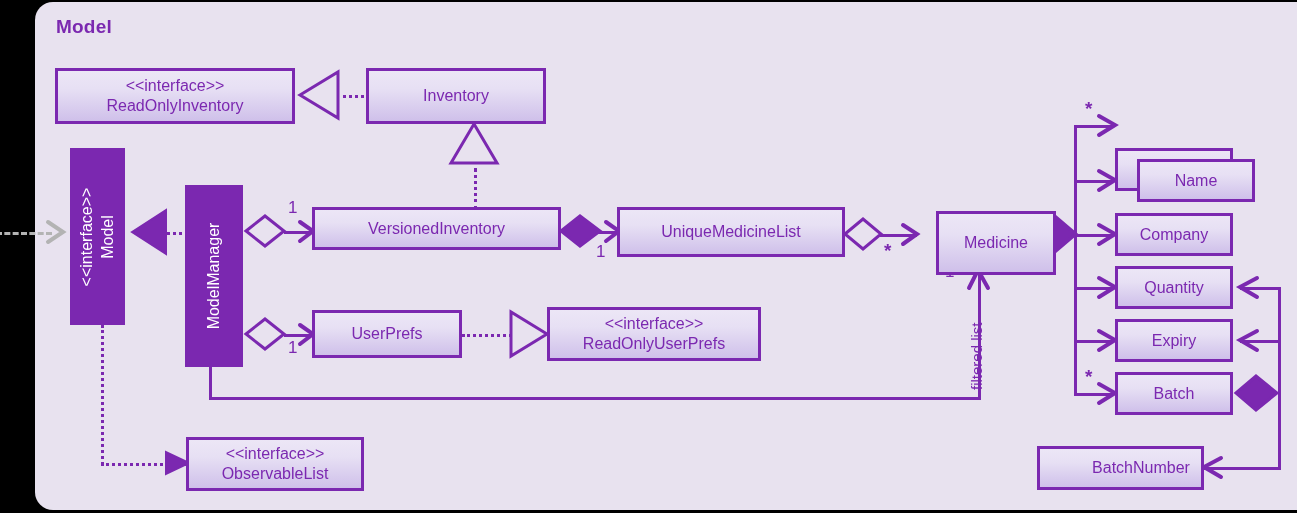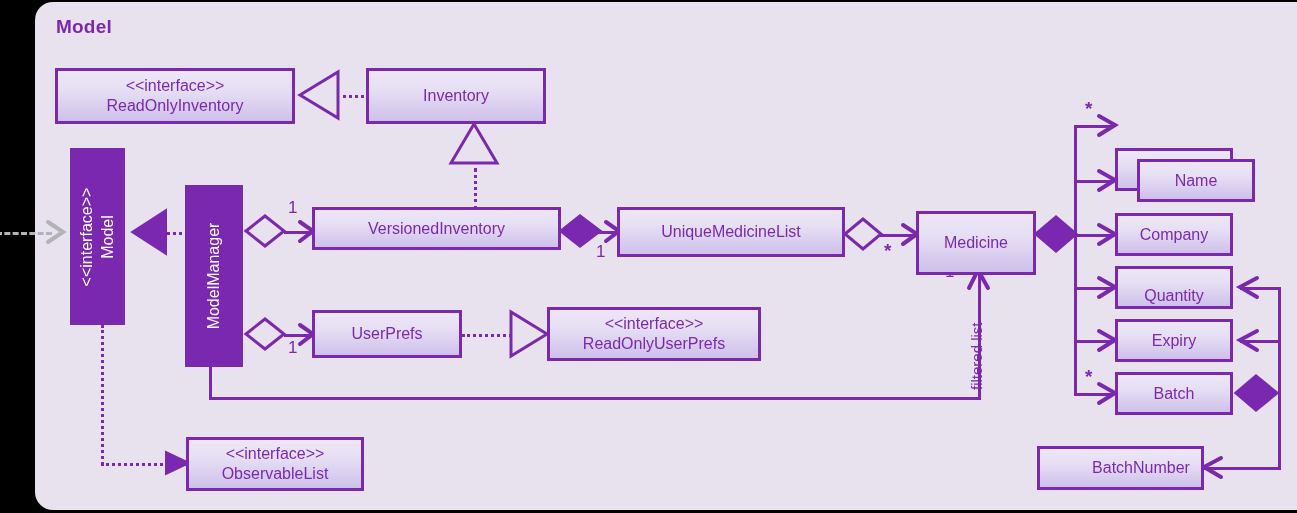--- a/index.html
+++ b/index.html
@@ -195,21 +195,21 @@
   </div>
 
   <div class="box" style="left:312px;top:207px;width:249px;height:43px;">
     <span>VersionedInventory</span>
   </div>
 
   <div class="box" style="left:617px;top:207px;width:228px;height:50px;">
     <span>UniqueMedicineList</span>
   </div>
 
-  <div class="box" style="left:916px;top:211px;width:120px;height:64px;">
+  <div class="box" style="left:936px;top:211px;width:120px;height:64px;">
     <span>Medicine</span>
   </div>
 
   <div class="box" style="left:312px;top:310px;width:150px;height:48px;justify-content:center;">
     <span>UserPrefs</span>
   </div>
 
   <div class="box" style="left:547px;top:307px;width:214px;height:54px;">
     <span>&lt;&lt;interface&gt;&gt;</span>
     <span class="l2">ReadOnlyUserPrefs</span>
@@ -222,21 +222,21 @@
 
   <div class="box" style="left:1115px;top:104px;width:118px;height:43px;margin-top:44px;">
     <span>Tag</span>
   </div>
   <div class="box" style="left:1137px;top:159px;width:118px;height:43px;">
     <span>Name</span>
   </div>
   <div class="box" style="left:1115px;top:213px;width:118px;height:43px;">
     <span>Company</span>
   </div>
-  <div class="box" style="left:1115px;top:266px;width:118px;height:43px;justify-content:flex-end;">
+  <div class="box" style="left:1115px;top:266px;width:118px;height:43px;">
     <span>Quantity</span>
   </div>
   <div class="box" style="left:1115px;top:319px;width:118px;height:43px;">
     <span>Expiry</span>
   </div>
   <div class="box" style="left:1115px;top:372px;width:118px;height:43px;">
     <span>Batch</span>
   </div>
 
   <div class="box" style="left:1037px;top:446px;width:167px;height:44px;padding-left:41px;">

